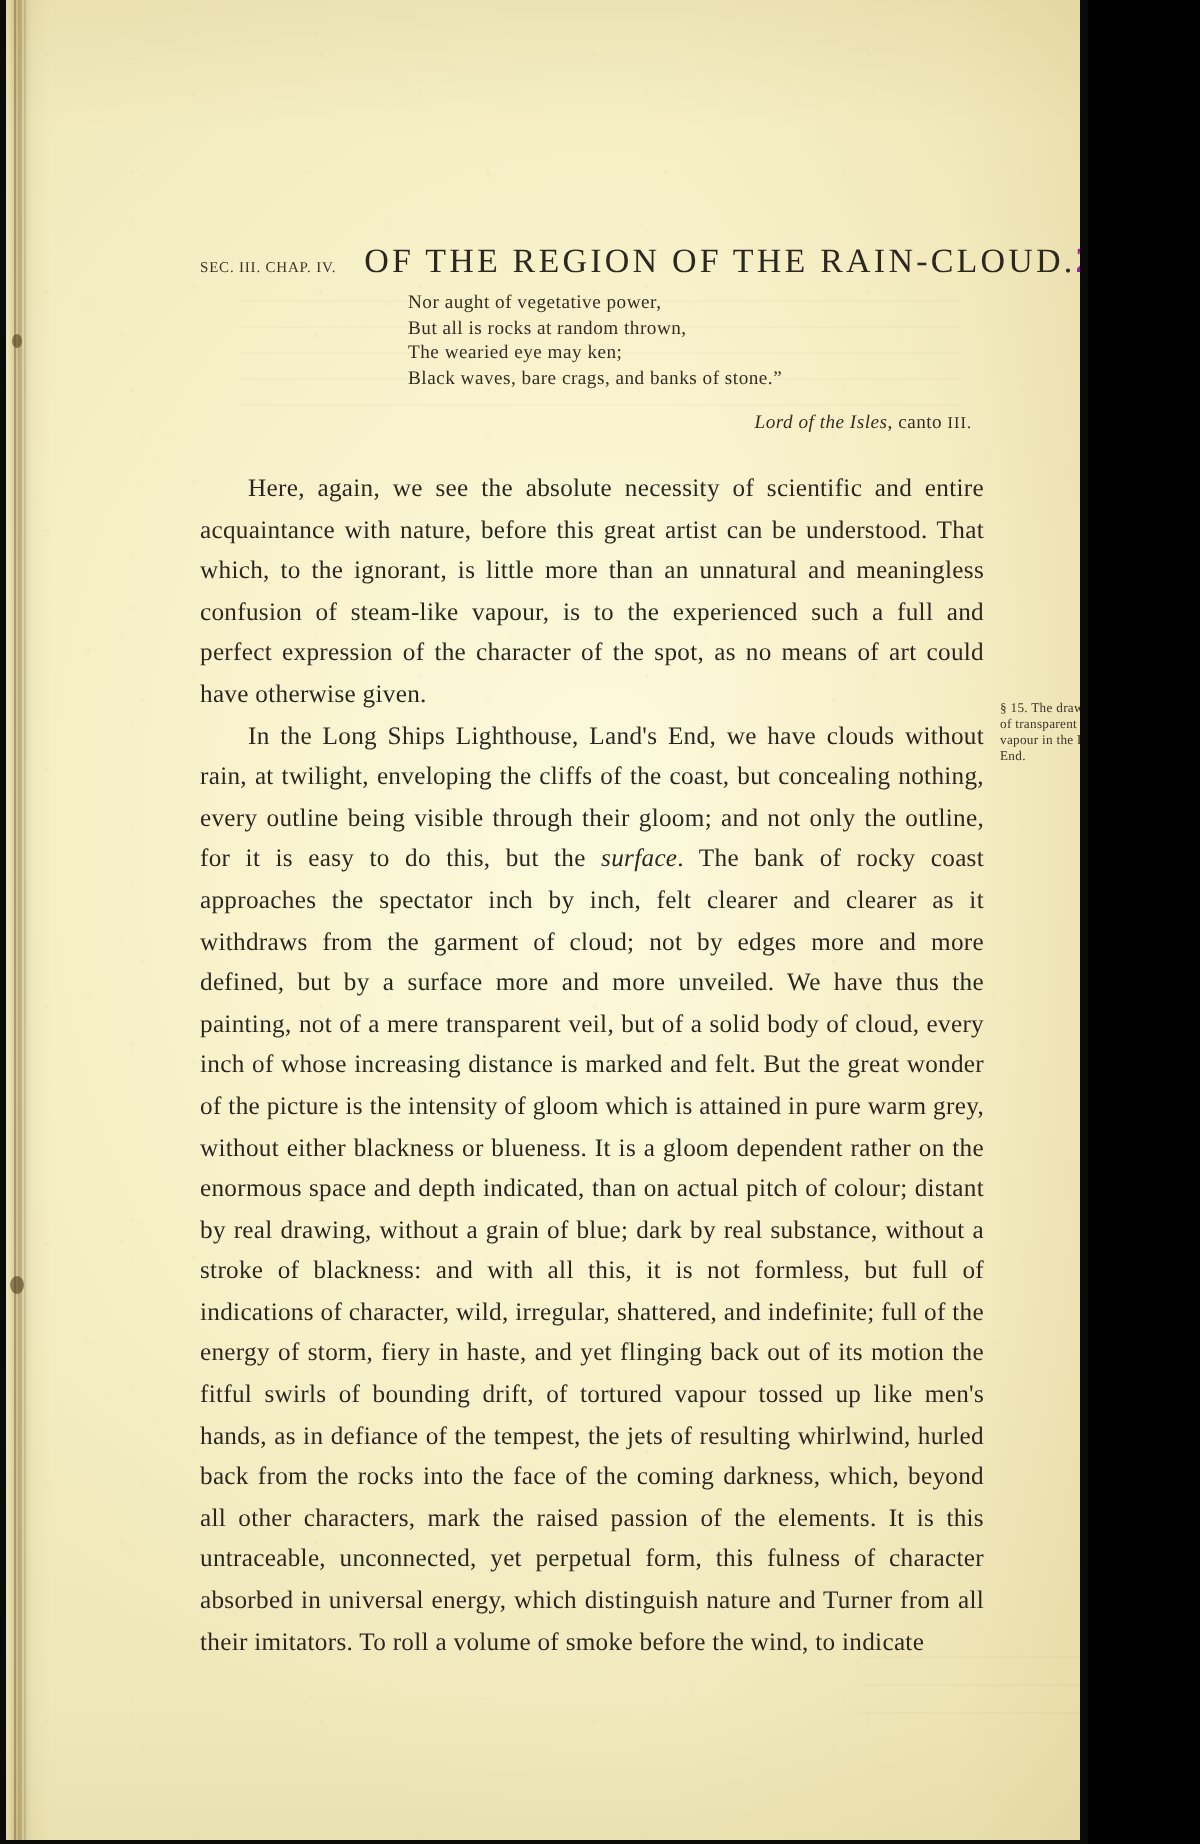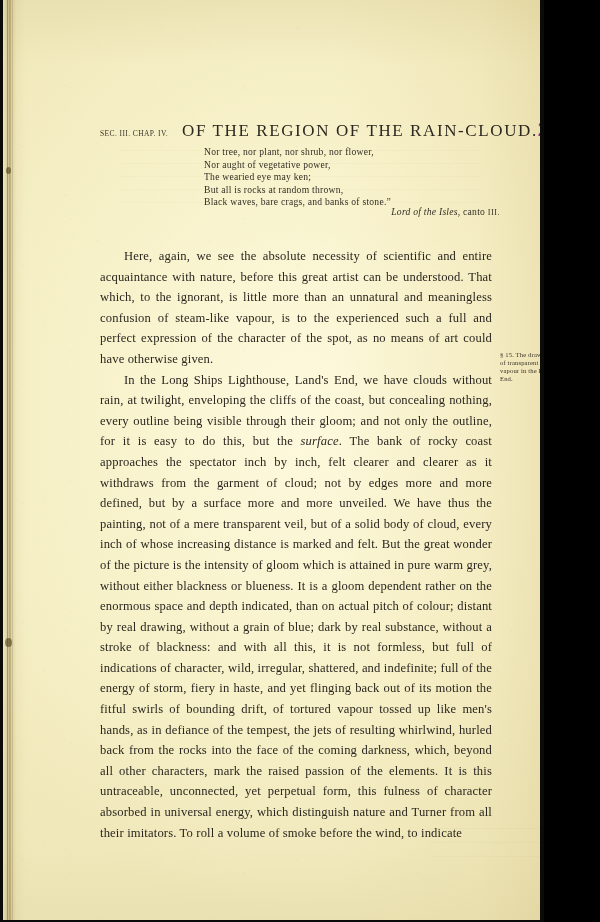--- a/index.html
+++ b/index.html
@@ -153,39 +153,39 @@
     width: 300px;
     font-size: 9.6px;
     line-height: 12.6px;
     color: #332e24;
     letter-spacing: 0.25px;
   }
   .verse-line { white-space: nowrap; }
 
   .attribution {
     position: absolute;
-    left: 208px;
+    left: 194px;
     top: 206px;
     width: 292px;
     text-align: right;
     font-size: 9.6px;
     color: #332e24;
     letter-spacing: 0.25px;
   }
   .attribution .title { font-style: italic; }
   .attribution .canto-num {
     font-size: 8.2px;
     text-transform: uppercase;
     letter-spacing: 0.5px;
   }
 
   .body-text {
     position: absolute;
     left: 100px;
-    top: 246px;
+    top: 234px;
     width: 392px;
   }
   .para {
     font-size: 12.6px;
     line-height: 20.6px;
     color: #2b2720;
     text-align: justify;
     text-justify: inter-word;
     letter-spacing: 0.15px;
     margin: 0;
@@ -259,24 +259,23 @@
 
   <div class="content">
 
     <div class="running-head">
       <span class="rh-sec">SEC. III. CHAP. IV.</span>
       <span class="rh-title">OF THE REGION OF THE RAIN-CLOUD.</span>
       <span class="rh-page">249</span>
     </div>
 
     <div class="verse">
-      <div class="verse-line">Nor tree, nor plant, nor shrub, nor flower,</div>
       <div class="verse-line">Nor aught of vegetative power,</div>
+      <div class="verse-line">But all is rocks at random thrown,</div>
       <div class="verse-line">The wearied eye may ken;</div>
-      <div class="verse-line">But all is rocks at random thrown,</div>
       <div class="verse-line">Black waves, bare crags, and banks of stone.”</div>
     </div>
 
     <div class="attribution">
       <span class="title">Lord of the Isles</span><span>, canto </span><span class="canto-num">III.</span>
     </div>
 
     <div class="body-text">
       <p class="para"><span class="indent"></span><span>Here, again, we see the absolute necessity of scientific and entire acquaintance with nature, before this great artist can be understood. That which, to the ignorant, is little more than an unnatural and meaningless confusion of steam-like vapour, is to the experienced such a full and perfect expression of the character of the spot, as no means of art could have otherwise given.</span></p>
       <p class="para"><span class="indent"></span><span>In the Long Ships Lighthouse, Land's End, we have clouds without rain, at twilight, enveloping the cliffs of the coast, but concealing nothing, every outline being visible through their gloom; and not only the outline, for it is easy to do this, but the </span><i>surface</i><span>. The bank of rocky coast approaches the spectator inch by inch, felt clearer and clearer as it withdraws from the garment of cloud; not by edges more and more defined, but by a surface more and more unveiled. We have thus the painting, not of a mere transparent veil, but of a solid body of cloud, every inch of whose increasing distance is marked and felt. But the great wonder of the picture is the intensity of gloom which is attained in pure warm grey, without either blackness or blueness. It is a gloom dependent rather on the enormous space and depth indicated, than on actual pitch of colour; distant by real drawing, without a grain of blue; dark by real substance, without a stroke of blackness: and with all this, it is not formless, but full of indications of character, wild, irregular, shattered, and indefinite; full of the energy of storm, fiery in haste, and yet flinging back out of its motion the fitful swirls of bounding drift, of tortured vapour tossed up like men's hands, as in defiance of the tempest, the jets of resulting whirlwind, hurled back from the rocks into the face of the coming darkness, which, beyond all other characters, mark the raised passion of the elements. It is this untraceable, unconnected, yet perpetual form, this fulness of character absorbed in universal energy, which distinguish nature and Turner from all their imitators. To roll a volume of smoke before the wind, to indicate</span></p>

